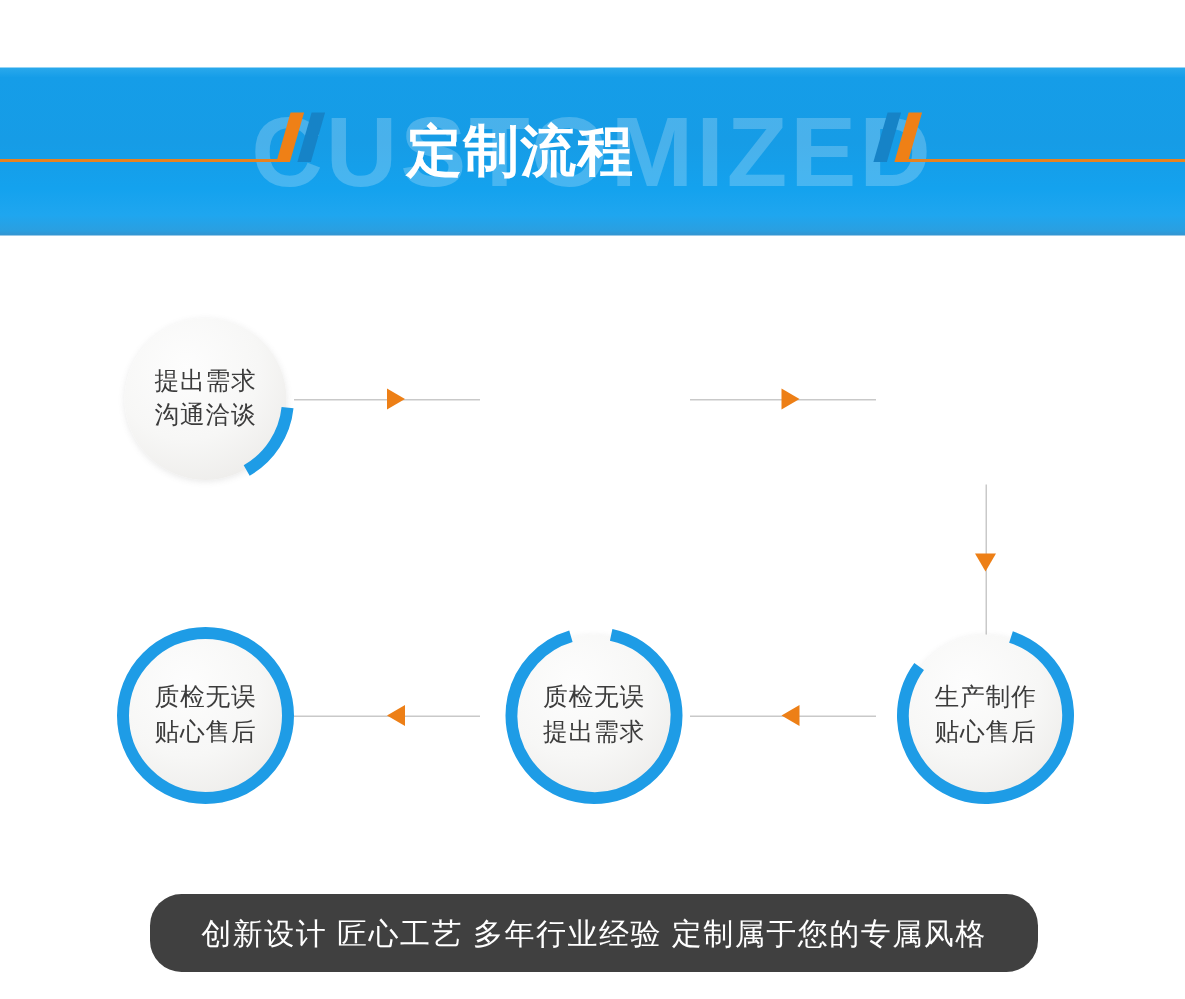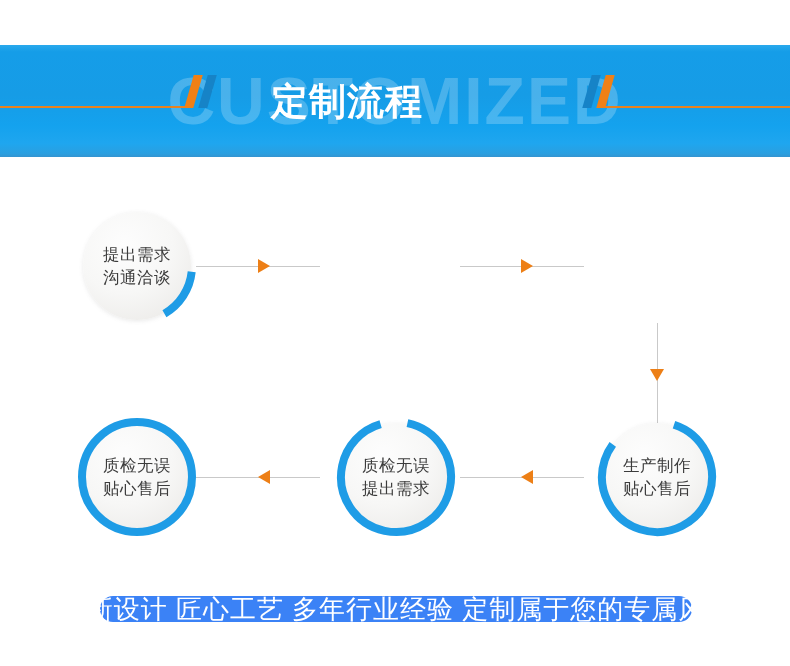--- a/index.html
+++ b/index.html
@@ -170,28 +170,28 @@
     border-right: 7px solid transparent;
     border-top: 12px solid #ed7f16;
   }
 
   
   .footer-pill {
     position: absolute;
     left: 100px;
     top: 596px;
     width: 592px;
-    height: 26px;
+    height: 52px;
     border-radius: 21px;
-    background: #3b82f6;
+    background: #404040;
     display: flex;
     align-items: center;
     justify-content: center;
     color: #ffffff;
-    font-size: 26px;
+    font-size: 20px;
     letter-spacing: 1px;
     white-space: nowrap;
   }
 </style>
 </head>
 <body>
 
 <div class="banner">
   <div class="banner-inner">
     <div class="banner-watermark">CUSTOMIZED</div>

